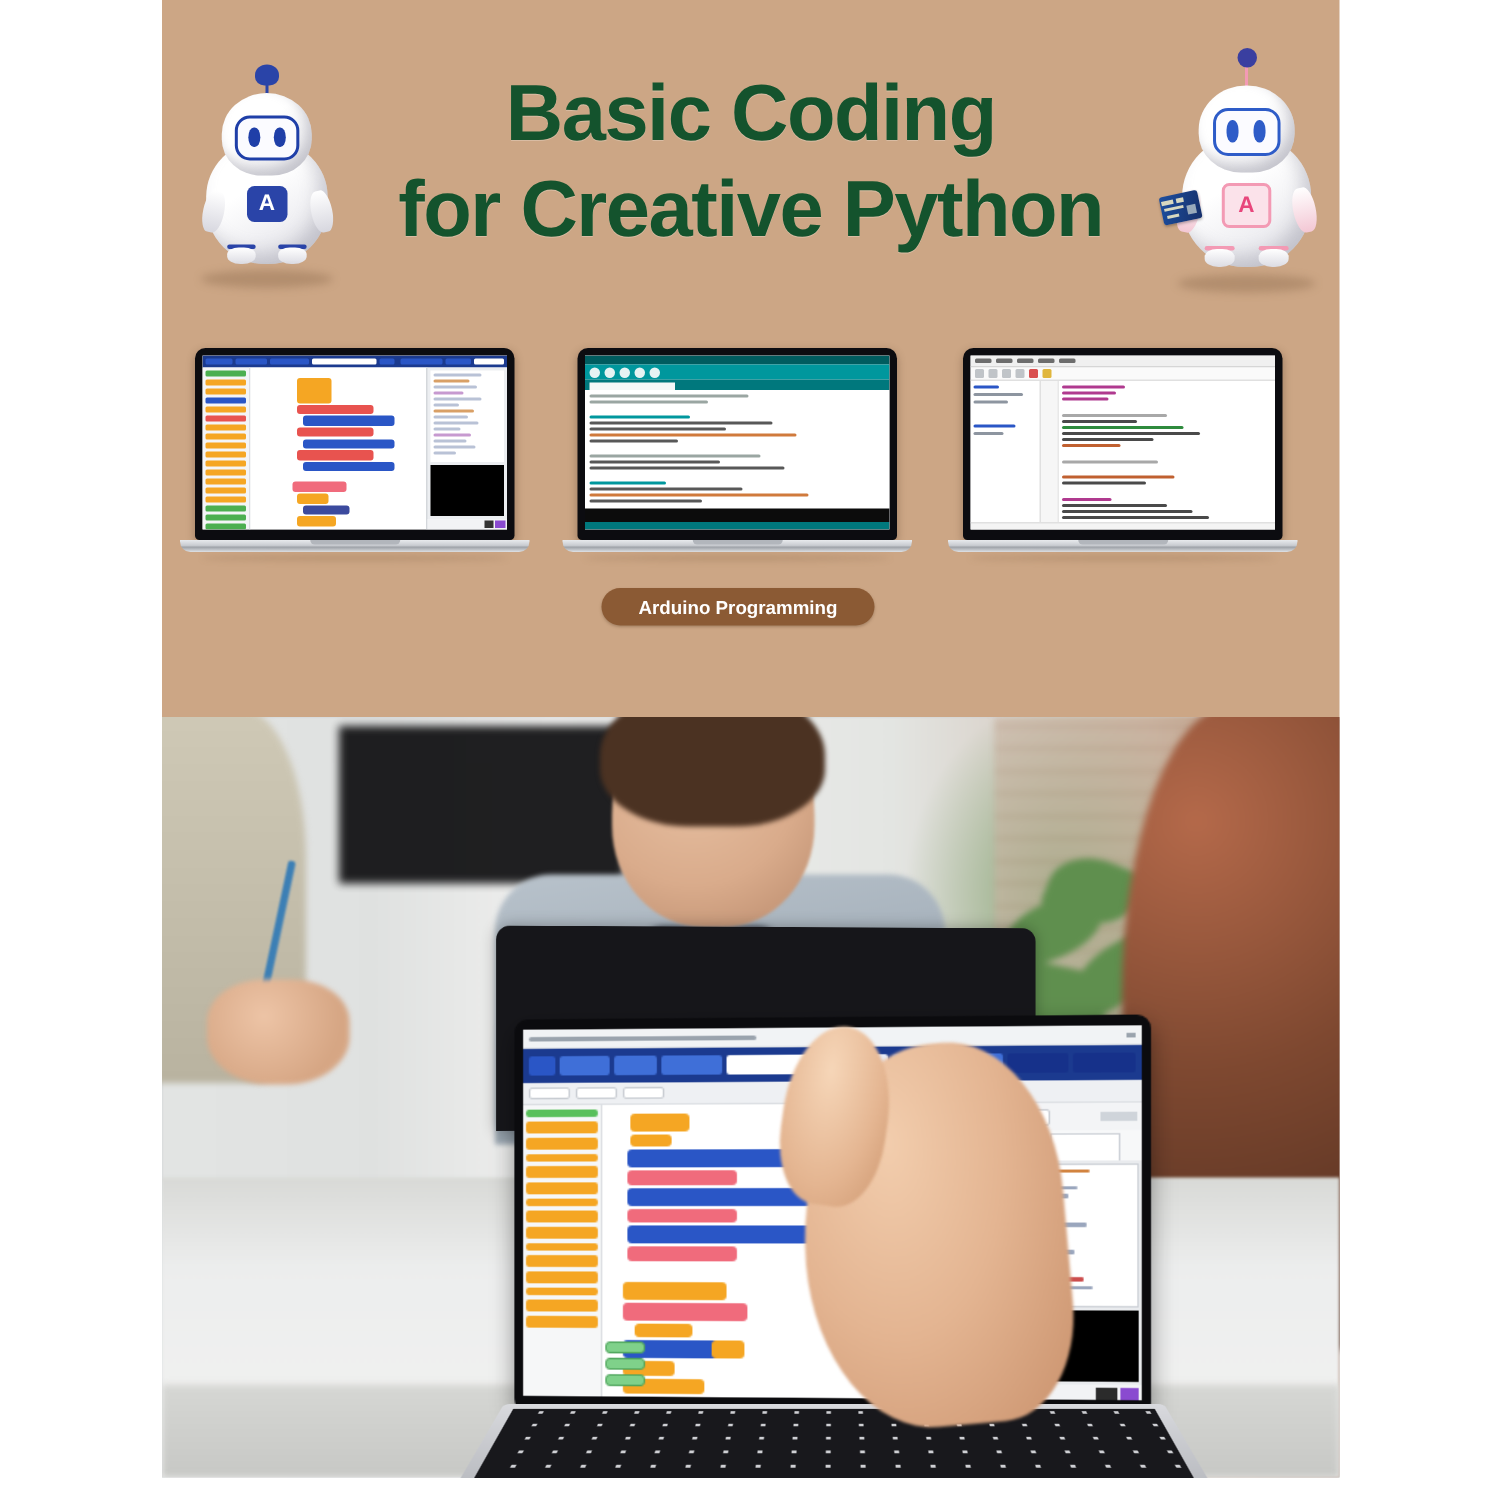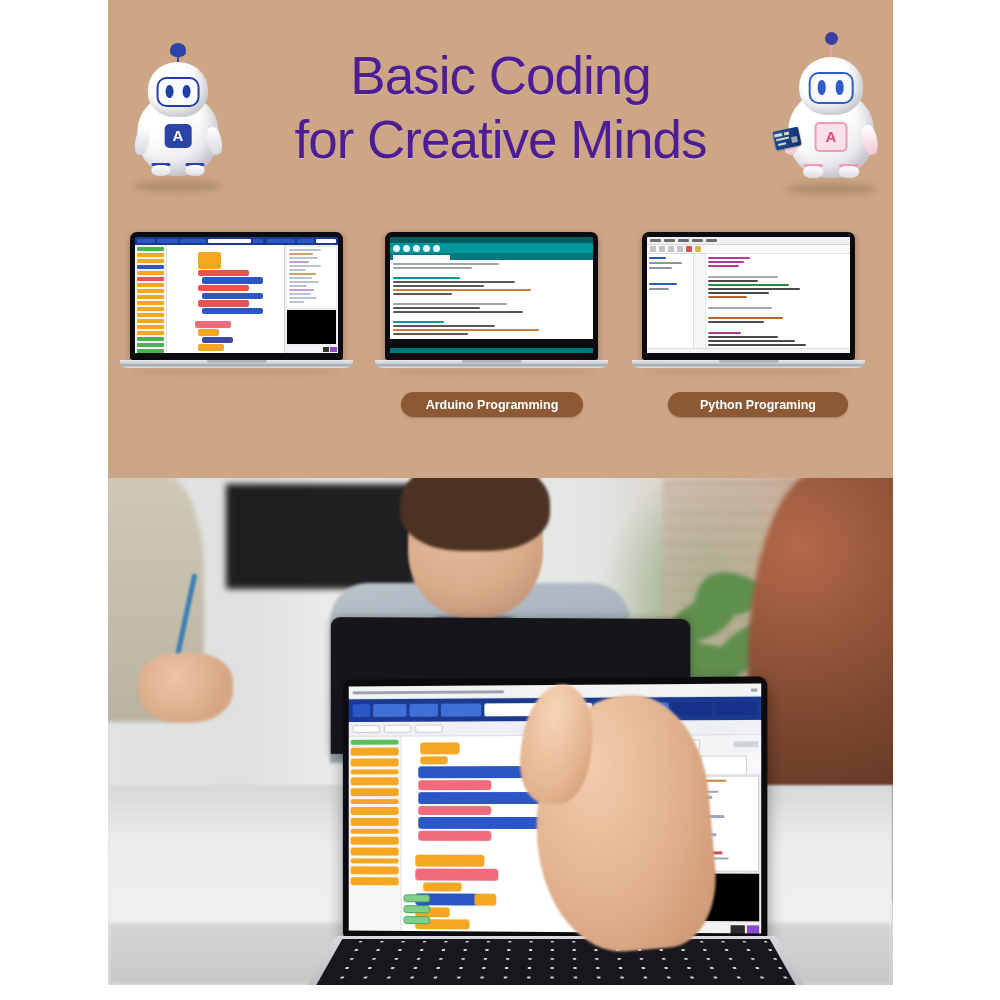--- a/index.html
+++ b/index.html
@@ -4,21 +4,21 @@
 <style>
   html,body{margin:0;padding:0;background:#ffffff;}
   body{width:1000px;height:1000px;font-family:"Liberation Sans",sans-serif;overflow:hidden;}
   .page{position:relative;width:1000px;height:1000px;background:#ffffff;}
 
   
   .hero{position:absolute;left:108px;top:0;width:785px;height:478px;background:#cca685;overflow:hidden;}
 
   .hero-title{position:absolute;left:0;top:44px;width:785px;text-align:center;z-index:4;
     pointer-events:none;}
-  .hero-title .line{display:block;color:#4c1d95;font-weight:normal;letter-spacing:-1px;
+  .hero-title .line{display:block;color:#14532d;font-weight:bold;letter-spacing:-1px;
     font-size:54px;line-height:64px;text-shadow:0 1px 0 rgba(255,255,255,.25);}
   .hero-title .line1{font-size:53px;}
   .hero-title .line2{font-size:53px;}
 
   
   .robot{position:absolute;z-index:3;}
   .robot-left{left:18px;top:45px;width:104px;height:145px;}
   .robot-right{left:668px;top:38px;width:110px;height:155px;}
 
   .rb-shadow{position:absolute;left:8%;bottom:-2px;width:84%;height:12px;border-radius:50%;
@@ -248,21 +248,21 @@
         <div class="rb-face">
           <div class="rb-eye l"></div>
           <div class="rb-eye r"></div>
         </div>
       </div>
       <div class="rb-shadow"></div>
     </div>
 
     <div class="hero-title">
       <span class="line line1">Basic Coding</span>
-      <span class="line line2">for Creative Minds</span>
+      <span class="line line2">for Creative Python</span>
     </div>
 
     <div class="robot robot-right">
       <div class="rb-antenna">
         <div class="stalk" style="background:#f39ab4"></div>
         <div class="knob" style="background:#3a3fa0;border-radius:50%;width:13px;height:13px;left:-4px;top:-6px"></div>
       </div>
       <div class="rb-body">
         <div class="rb-arm l" style="background:linear-gradient(#ffffff,#f3c7d4)"></div>
         <div class="rb-arm r" style="background:linear-gradient(#ffffff,#f3c7d4)"></div>
@@ -471,21 +471,20 @@
           <div class="py-stat"></div>
         </div>
       </div>
       <div class="base"></div>
       <div class="base-shadow"></div>
     </div>
   </div>
 
   <div class="pills">
     <div class="pill pill2">Arduino Programming</div>
-    <div class="pill pill3">Python Programing</div>
   </div>
 
   <div class="photo">
     <div class="ph-bg"></div>
     <div class="ph-darkpanel"></div>
     <div class="ph-brick"></div>
     <div class="ph-plant">
       <i style="left:10%;top:26%;width:52%;height:26%;transform:rotate(-18deg)"></i>
       <i style="left:34%;top:6%;width:44%;height:30%;transform:rotate(22deg)"></i>
       <i style="left:4%;top:54%;width:48%;height:24%;transform:rotate(12deg)"></i>

